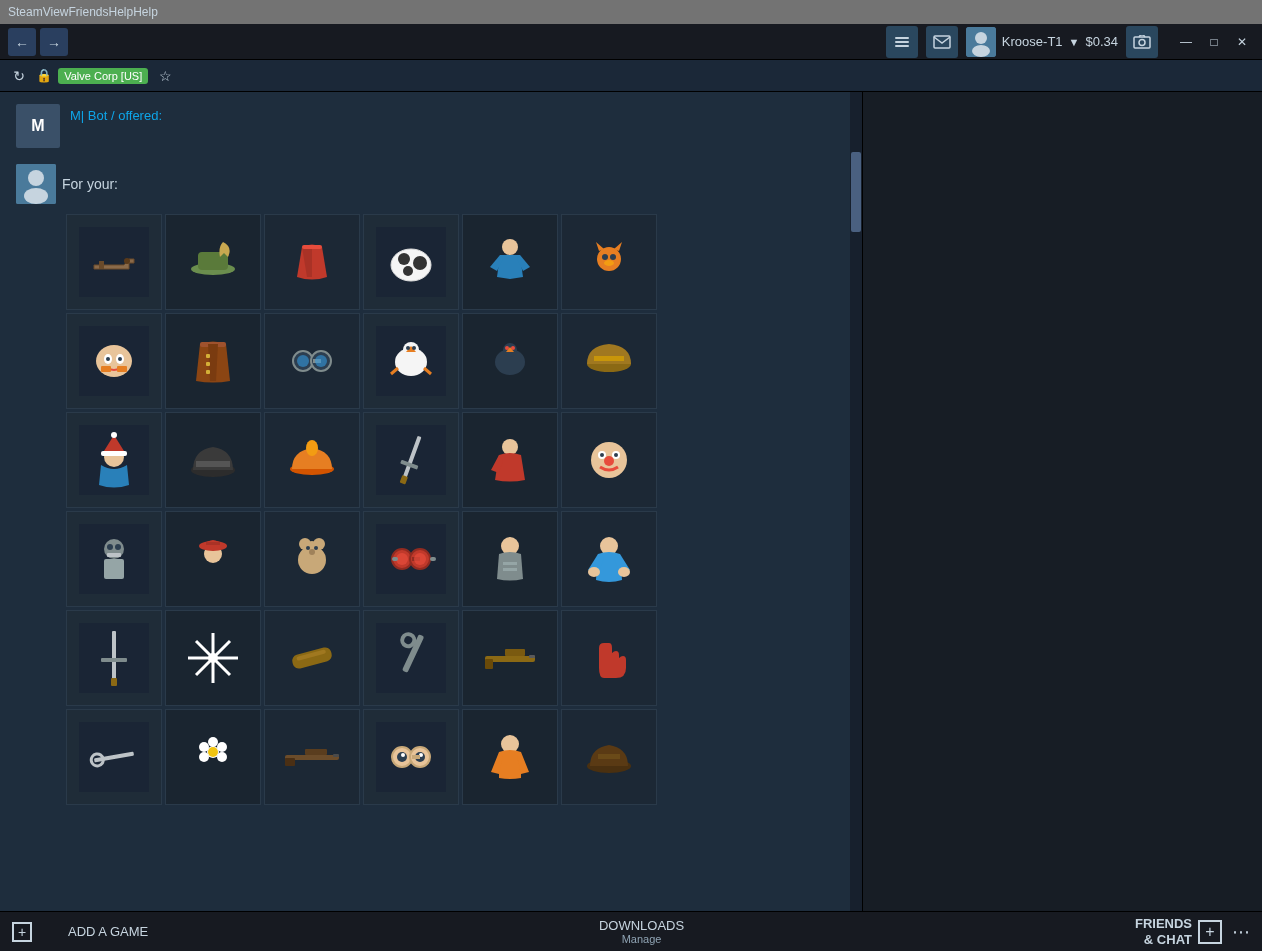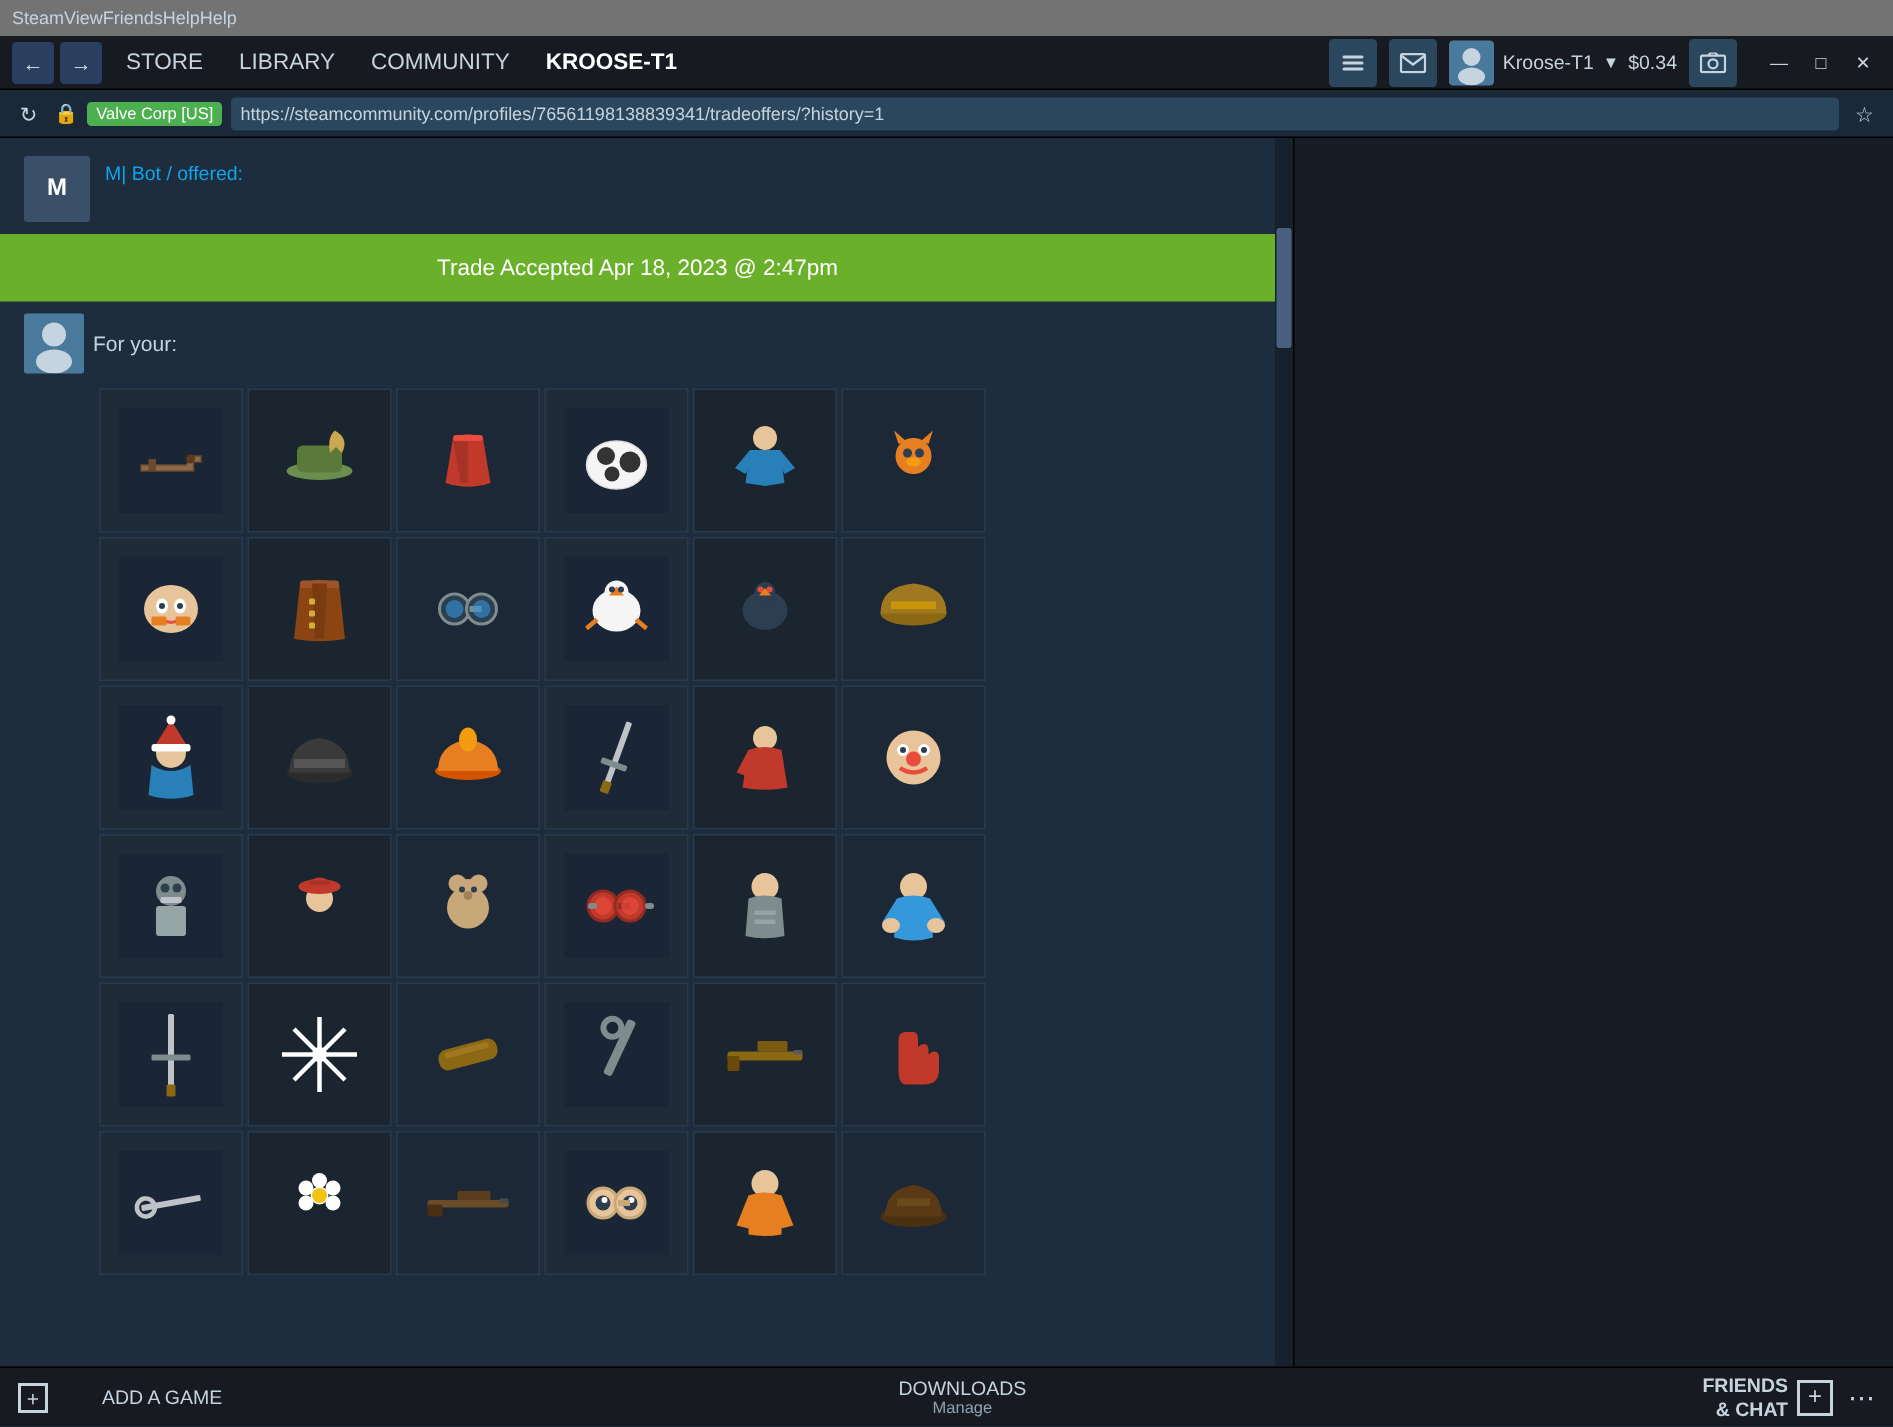--- a/index.html
+++ b/index.html
@@ -417,26 +417,20 @@
   <span class="system-menu-item">View</span>
   <span class="system-menu-item">Friends</span>
   <span class="system-menu-item">Help</span>
   <span class="system-menu-item">Help</span>
 </div>
 
 <div class="titlebar">
   <div class="titlebar-left">
     <button class="nav-btn">←</button>
     <button class="nav-btn">→</button>
-    <div class="nav-links">
-      <span class="nav-link">STORE</span>
-      <span class="nav-link">LIBRARY</span>
-      <span class="nav-link">COMMUNITY</span>
-      <span class="nav-link active">KROOSE-T1</span>
-    </div>
   </div>
   <div class="titlebar-right">
     <div class="notification-btn">
       <svg width="18" height="18" viewBox="0 0 18 18" fill="#c6d4df">
         <rect x="2" y="4" width="14" height="2" rx="1"></rect>
         <rect x="2" y="8" width="14" height="2" rx="1"></rect>
         <rect x="2" y="12" width="14" height="2" rx="1"></rect>
       </svg>
     </div>
     <div class="notification-btn">
@@ -469,37 +463,35 @@
       <button class="wc-btn">□</button>
       <button class="wc-btn wc-close">✕</button>
     </div>
   </div>
 </div>
 
 <div class="addressbar">
   <span class="addr-refresh">↻</span>
   <span class="addr-lock">🔒</span>
   <span class="addr-valve">Valve Corp [US]</span>
-  <input class="addr-url" type="text" value="https://steamcommunity.com/profiles/76561198138839341/tradeoffers/?history=1" style="">
   <span class="addr-extra">☆</span>
 </div>
 
 <div style="display:flex; height: calc(951px - 24px - 36px - 32px - 40px); position:relative;">
 
   <div style="flex:1; background:#1e2d3d; position:relative; overflow:hidden;">
     <div class="trade-inner" style="height:100%; overflow-y:scroll; padding-right:12px;">
 
       <div class="offer-header-row">
         <div class="offer-avatar">
           <span>M</span>
         </div>
         <span class="offer-text">M| Bot / offered:</span>
       </div>
 
-      <div class="trade-accepted-banner">Trade Accepted Apr 18, 2023 @ 2:47pm</div>
 
       <div class="for-your-section">
         <div class="for-your-header">
           <div class="for-your-avatar">
             <svg width="40" height="40" viewBox="0 0 40 40">
               <rect width="40" height="40" fill="#4a7a9b"></rect>
               <circle cx="20" cy="14" r="8" fill="#c6d4df"></circle>
               <ellipse cx="20" cy="32" rx="12" ry="8" fill="#c6d4df"></ellipse>
             </svg>
           </div>

